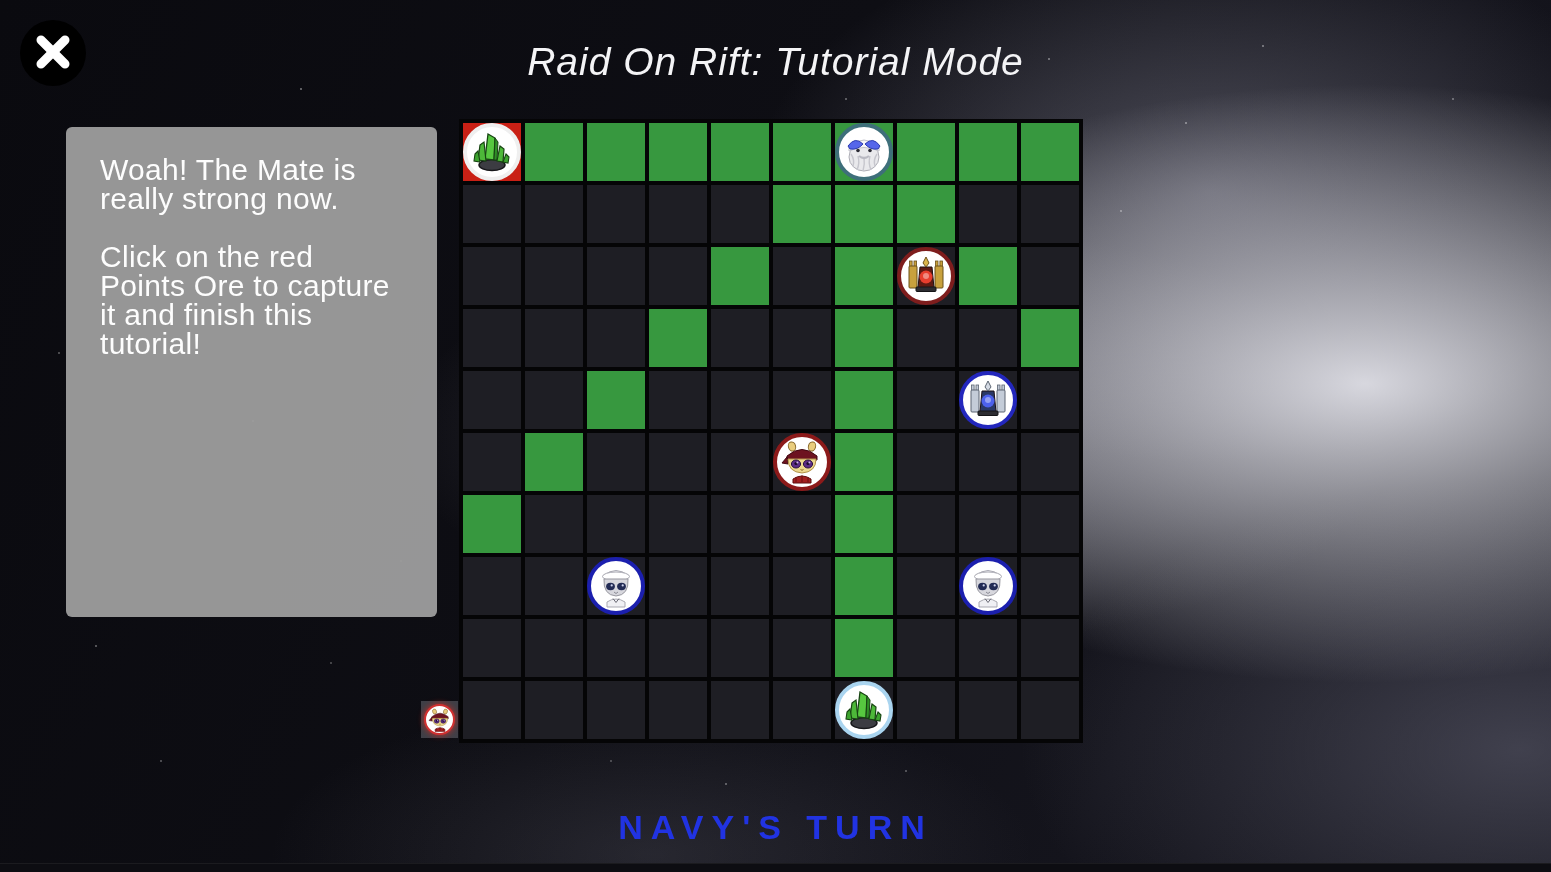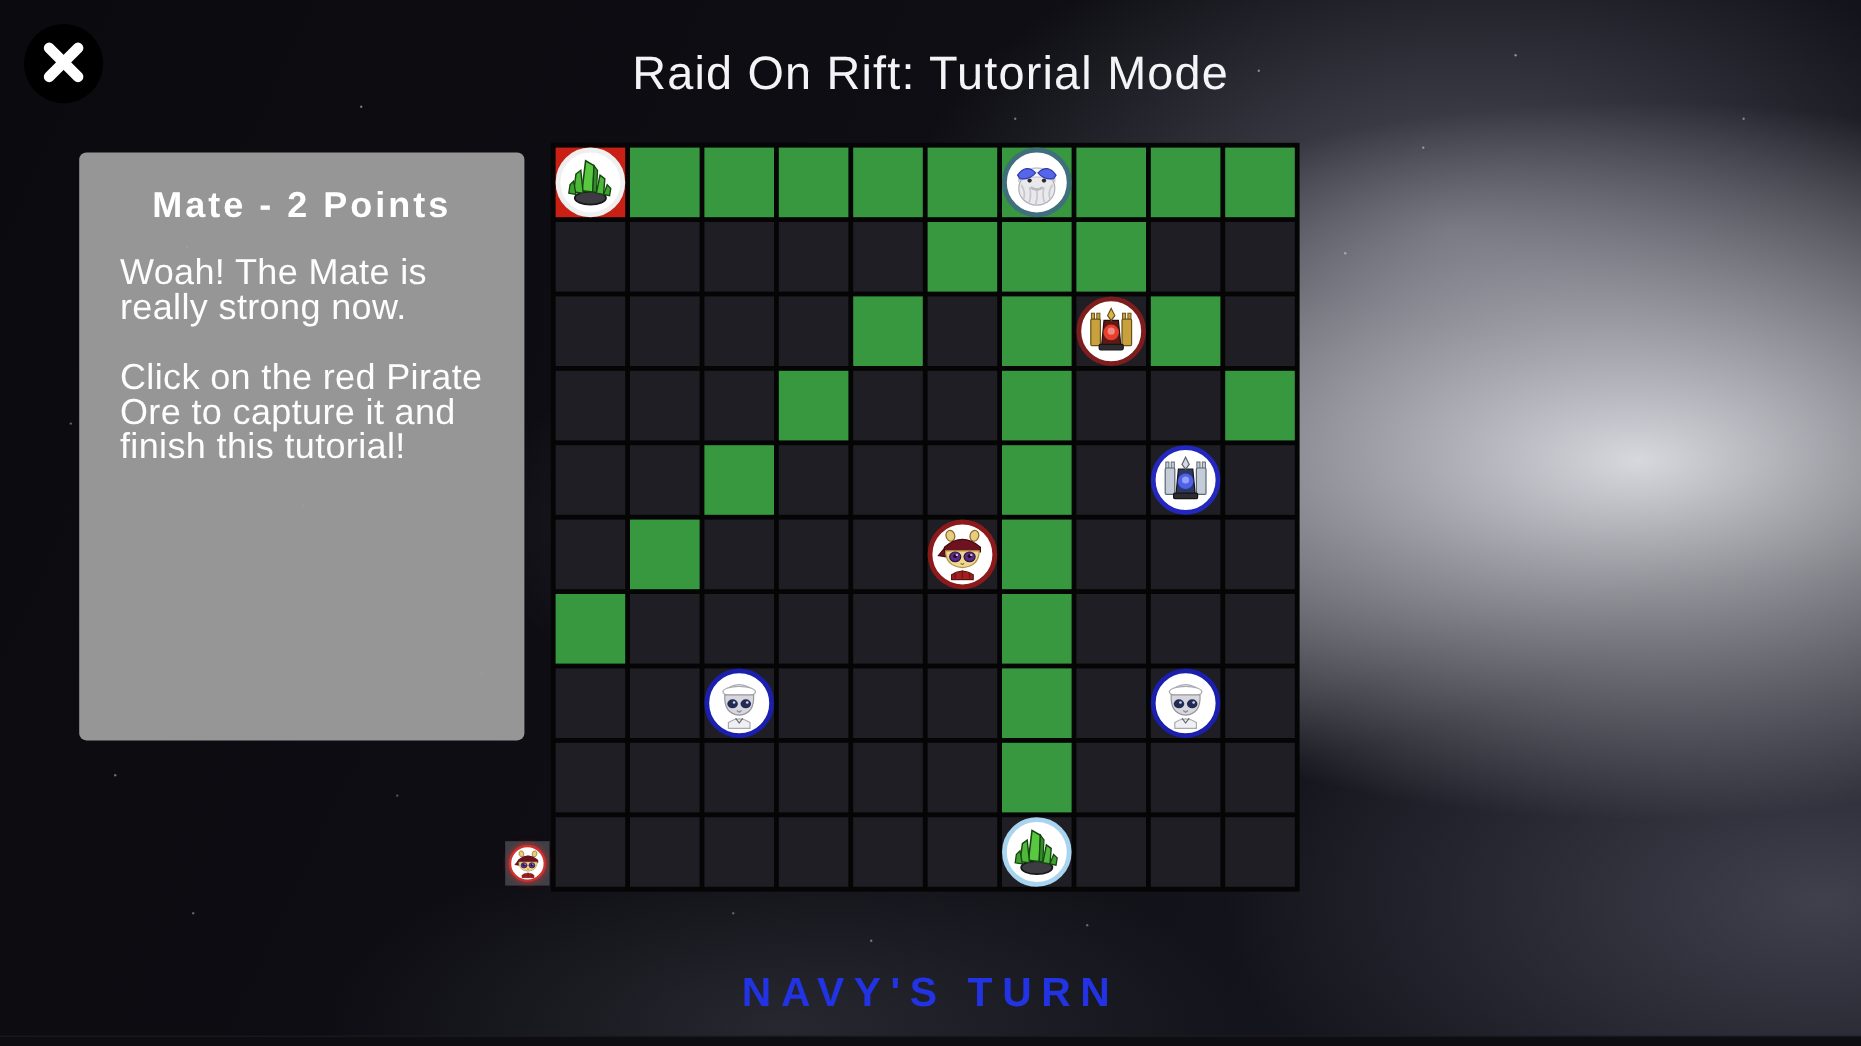--- a/index.html
+++ b/index.html
@@ -33,20 +33,21 @@
   }
   .close-btn {
     position:absolute; left:20px; top:20px; width:66px; height:66px;
     border-radius:50%; background:#000; border:none; cursor:pointer;
     display:flex; align-items:center; justify-content:center;
   }
   .page-title {
     position:absolute; top:40px; left:0; width:100%;
     text-align:center; color:#f4f4f6; font-size:39px; font-weight:500;
     letter-spacing:1px;
+    font-style:italic;
   }
   .tutorial-panel {
     position:absolute; left:66px; top:127px; width:371px; min-height:490px;
     background:rgba(158,158,158,0.95); border-radius:6px;
     padding:28px 34px 30px 34px;
   }
   .tutorial-heading {
     text-align:center; color:#ffffff; font-size:30px; font-weight:600;
     letter-spacing:2.5px; margin-bottom:24px; white-space:nowrap;
   }
@@ -102,23 +103,22 @@
     <svg width="40" height="40" viewBox="0 0 40 40">
       <line x1="8" y1="8" x2="32" y2="32" stroke="#fff" stroke-width="9" stroke-linecap="round"></line>
       <line x1="32" y1="8" x2="8" y2="32" stroke="#fff" stroke-width="9" stroke-linecap="round"></line>
     </svg>
   </span>
 </button>
 
 <div class="page-title">Raid On Rift: Tutorial Mode</div>
 
 <div class="tutorial-panel">
-  <div class="tutorial-heading">Mate - 2 Points</div>
   <div class="tutorial-paragraph">Woah! The Mate is really strong now.</div>
-  <div class="tutorial-paragraph">Click on the red Pirate Ore to capture it and finish this tutorial!</div>
+  <div class="tutorial-paragraph">Click on the red Points Ore to capture it and finish this tutorial!</div>
 </div>
 
 <div class="board">
     <div class="cell red">
       <div class="piece" style="border-color: rgb(239, 239, 239);">
         <span>
           <svg viewBox="0 0 44 44">
     <ellipse cx="22" cy="35" rx="13" ry="5.5" fill="#3c3c42" stroke="#17171a" stroke-width="1.5"></ellipse>
     <polygon points="18,4 25,8 24,30 15,29" fill="#57c840" stroke="#174412" stroke-width="1.3"></polygon>
     <polygon points="25,8 28,12 27,30 24,30" fill="#2f8f26" stroke="#174412" stroke-width="1"></polygon>

